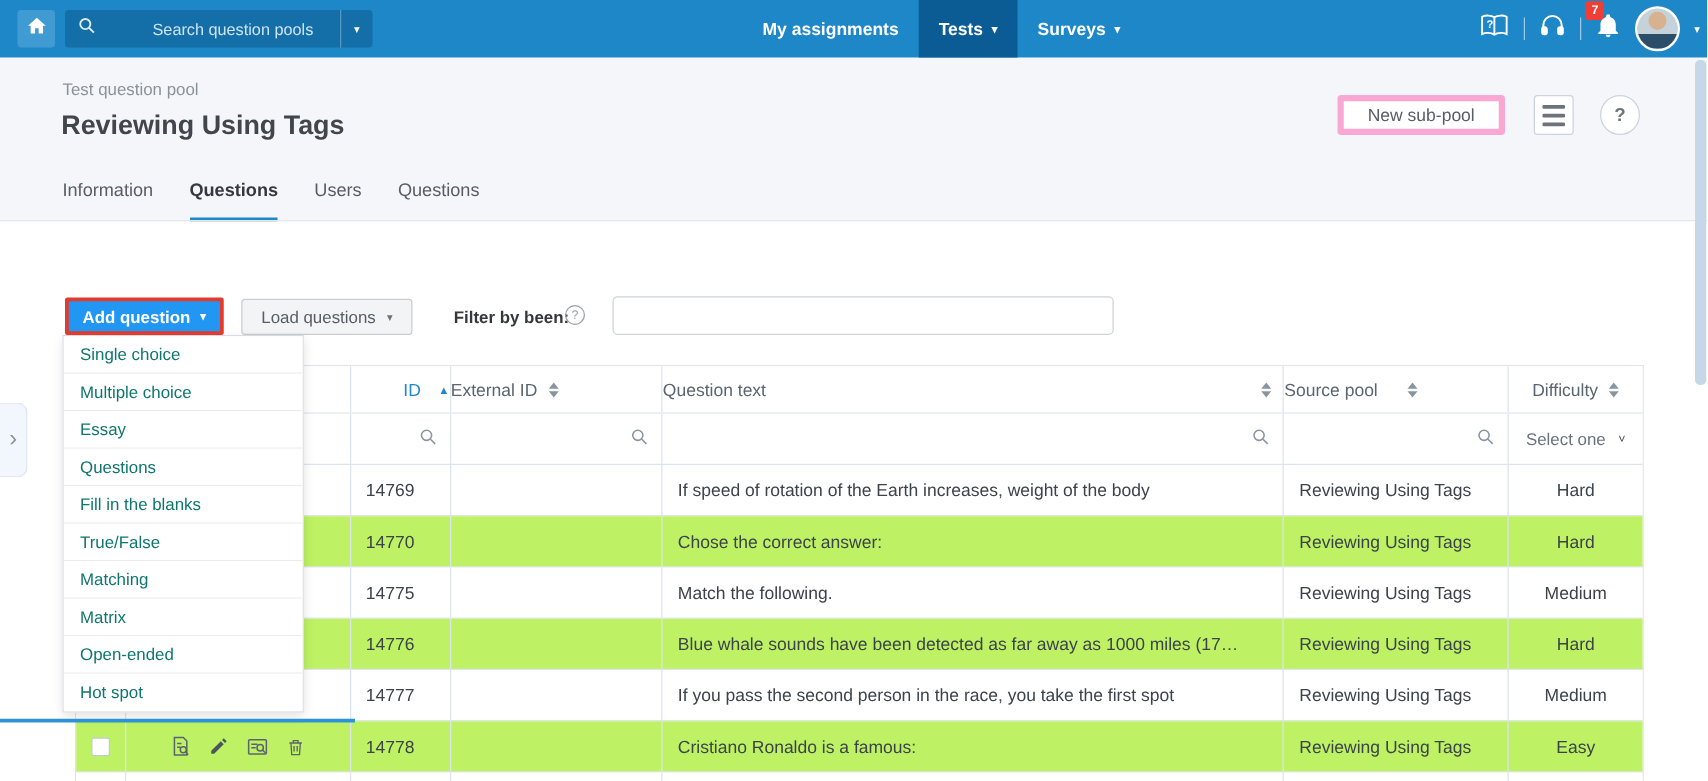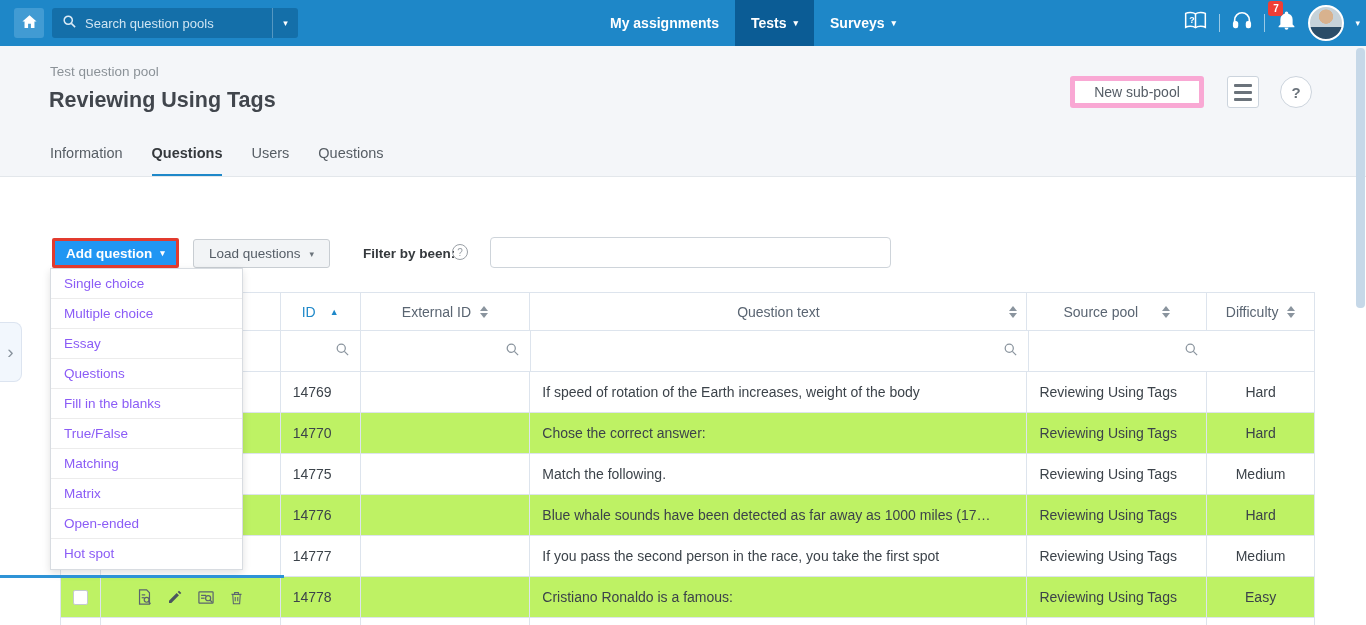--- a/index.html
+++ b/index.html
@@ -8,21 +8,21 @@
          font-family:"Liberation Sans", sans-serif; }
 
   
   .topbar { position:absolute; left:0; top:0; width:1366px; height:46px; background:#1e87c8; z-index:100; }
   .home-btn { position:absolute; left:14px; top:8px; width:30px; height:30px; background:#419bd3;
               border-radius:3px; display:flex; align-items:center; justify-content:center; cursor:pointer; }
   .searchbox { position:absolute; left:52px; top:8px; width:246px; height:30px; background:#146fa9;
                border-radius:3px; display:flex; align-items:center; }
   .searchbox svg { margin:0 8px 0 10px; flex:none; }
   .searchbox input { flex:1; min-width:0; background:transparent; border:none; outline:none;
-                     color:#eaf4fb; font-size:13px; font-family:inherit; }
+                     color:#eaf4fb; font-size:13px; font-family:inherit;margin-left:37px; }
   .searchbox input::placeholder { color:#cfe4f2; }
   .search-caret { width:26px; height:30px; border-left:1px solid rgba(255,255,255,.28);
                   display:flex; align-items:center; justify-content:center; color:#fff; font-size:9px; cursor:pointer; }
   .topnav { position:absolute; left:594px; top:0; height:46px; display:flex; }
   .topnav .nav-item { display:flex; align-items:center; gap:7px; padding:0 16px; color:#fff;
                       font-size:14px; font-weight:700; cursor:pointer; }
   .topnav .nav-item.active { background:#0b5c95; }
   .topnav .caret { font-size:9px; }
   .topbar-right { position:absolute; right:6px; top:0; height:46px; display:flex; align-items:center; gap:11px; }
   .tb-sep { width:1px; height:18px; background:rgba(255,255,255,.55); }
@@ -69,40 +69,40 @@
   .filter-help { position:absolute; left:452px; top:244px; width:16px; height:16px; border:1px solid #9aa0a6;
                  border-radius:50%; color:#9aa0a6; font-size:10px; display:flex; align-items:center;
                  justify-content:center; }
   .tags-input { position:absolute; left:490px; top:237px; width:401px; height:31px; border:1px solid #ced4da;
                 border-radius:4px; background:#fff; font-size:13px; color:#333; padding:0 10px;
                 font-family:inherit; outline:none; }
 
   
   .menu { position:absolute; left:50px; top:268px; width:193px; background:#fff;
           border:1px solid #d8dce1; box-shadow:0 3px 8px rgba(0,0,0,.12); z-index:55; }
-  .menu-item { height:30px; line-height:30px; padding-left:13px; font-size:13.5px; color:#8b5cf6;
+  .menu-item { height:30px; line-height:30px; padding-left:13px; font-size:13.5px; color:#0f766e;
                border-bottom:1px solid #ececec; cursor:pointer; background:#fff; }
   .menu-item:last-child { border-bottom:none; }
   .menu-blue-line { position:absolute; left:0; top:575px; width:284px; height:3px; background:#2e93d6; z-index:56; }
 
   
   .table { position:absolute; left:60px; top:292px; width:1255px; border:1px solid #dde4ed; border-bottom:none; }
   .tr { display:flex; border-bottom:1px solid #dde4ed; background:#fff; }
   .tr.alt { background:#bef264; }
   .td, .th { border-right:1px solid #dde4ed; display:flex; align-items:center; position:relative;
              font-size:14px; color:#3c434a; overflow:hidden; white-space:nowrap; }
   .td:last-child, .th:last-child { border-right:none; }
   .c-sel { width:40px; justify-content:center; }
   .c-act { width:180px; padding-left:35px; gap:14px; }
   .c-id  { width:80px; justify-content:flex-end; padding-right:28px; }
   .c-ext { width:170px; }
   .c-q   { width:498px; padding-left:12px; }
   .c-src { width:180px; padding-left:12px; }
   .c-dif { width:107px; justify-content:center; }
-  .hrow .th { height:37px; color:#5a6572; font-size:14px; justify-content:center; }
+  .hrow .th { height:37px; color:#5a6572; font-size:14px; }
   .hrow .c-id { padding-right:0; }
   .hrow .c-q  { padding-left:0; }
   .hrow .c-src{ padding-left:0; }
   .th .h-label { display:flex; align-items:center; gap:9px; }
   .th.c-id .h-label { color:#1e88c9; gap:14px; }
   .sort-asc { color:#1e88c9; font-size:9px; }
   .sorter { display:flex; flex-direction:column; gap:2px; }
   .sorter i { width:0; height:0; border-left:4px solid transparent; border-right:4px solid transparent; }
   .sorter .up { border-bottom:5px solid #8a949e; }
   .sorter .dn { border-top:5px solid #8a949e; }
@@ -306,20 +306,26 @@
               <circle cx="10" cy="10" r="6.5"></circle>
               <line x1="15" y1="15" x2="21" y2="21"></line>
             </svg></span>
         </div>
       <div class="td c-src">
           <span class="mag"><svg width="15" height="15" viewBox="0 0 24 24" fill="none" stroke="#8a949e" stroke-width="2">
               <circle cx="10" cy="10" r="6.5"></circle>
               <line x1="15" y1="15" x2="21" y2="21"></line>
             </svg></span>
         </div>
+      <div class="td c-dif">
+        <span class="select-one">
+            <span>Select one</span>
+            <span class="chev">˅</span>
+          </span>
+      </div>
     </div>
 
     <div class="tr drow">
       <div class="td c-sel">
           <span class="checkbox"></span>
         </div>
       <div class="td c-act">
         <span class="act-ic">
             <svg width="17" height="18" viewBox="0 0 24 24" fill="none" stroke="#5a646e" stroke-width="1.7">
               <path d="M5 2h10l4 4v16H5z"></path>

